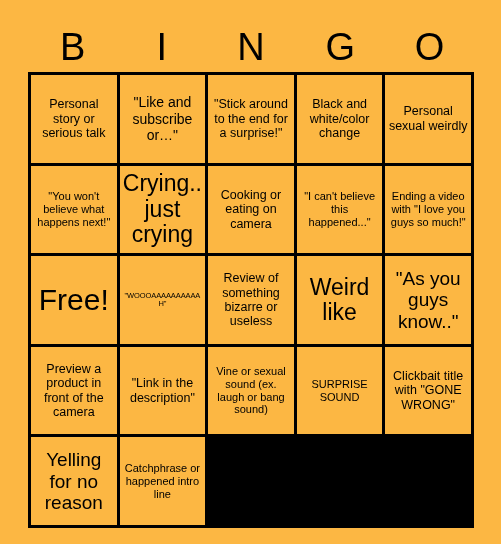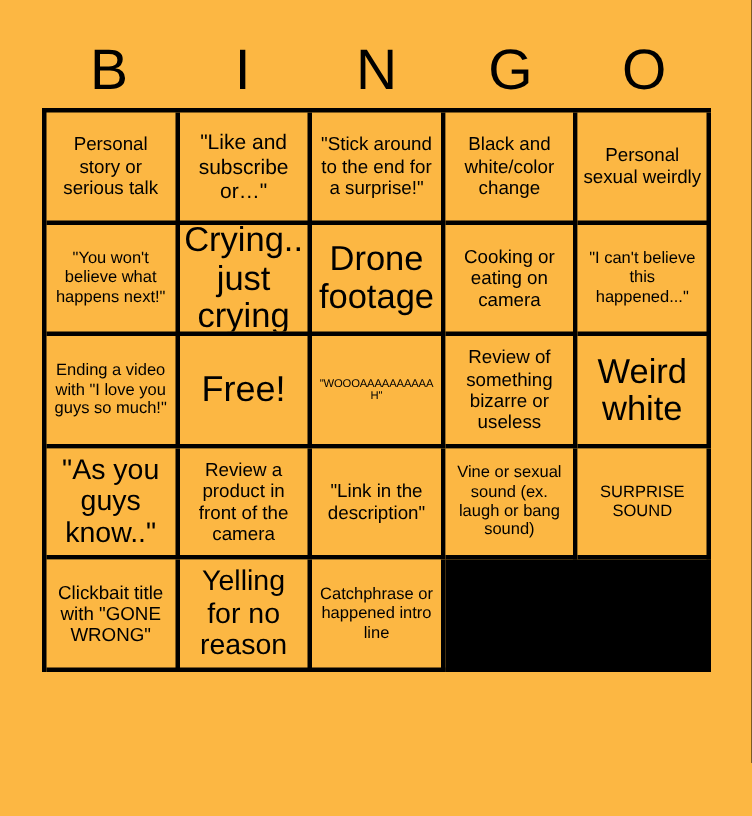--- a/index.html
+++ b/index.html
@@ -43,21 +43,21 @@
     font-weight: normal;
     letter-spacing: 0;
   }
 
   
   .grid {
     position: absolute;
     left: 28px;
     top: 72px;
     width: 446px;
-    height: 376px;
+    height: 456px;
     display: grid;
     grid-template-columns: repeat(5, 1fr);
     grid-template-rows: repeat(5, 1fr);
     border-top: 3px solid #000;
     border-left: 3px solid #000;
     box-sizing: border-box;
     background: #000;
   }
   .cell {
     border-right: 3px solid #000;
@@ -79,21 +79,21 @@
     white-space: pre-line;
   }
 
   
   .fs-xxs .cell-text { font-size: 7.5px;  line-height: 1.1; letter-spacing: -0.1px; }
   .fs-xs  .cell-text { font-size: 11px;   line-height: 1.15; }
   .fs-sm  .cell-text { font-size: 12.5px; line-height: 1.15; }
   .fs-md  .cell-text { font-size: 14px;   line-height: 1.18; }
   .fs-lg  .cell-text { font-size: 19px;   line-height: 1.12; }
   .fs-xl  .cell-text { font-size: 23px;   line-height: 1.1; text-align: center; }
-  .fs-xxl .cell-text { font-size: 24px;   line-height: 1.1; }
+  .fs-xxl .cell-text { font-size: 30px;   line-height: 1.1; }
 </style>
 </head>
 <body>
 
 <div class="card">
 
   <div class="header">
     <div class="header-letter">B</div>
     <div class="header-letter">I</div>
     <div class="header-letter">N</div>
@@ -116,49 +116,46 @@
       </div>
       <div class="cell fs-sm">
         <span class="cell-text">Personal sexual weirdly</span>
       </div>
       <div class="cell fs-xs">
         <span class="cell-text">"You won't believe what happens next!"</span>
       </div>
       <div class="cell fs-xl">
         <span class="cell-text">Crying.. just crying</span>
       </div>
-      <div class="cell fs-xl">
-        <span class="cell-text">Drone footage</span>
-      </div>
       <div class="cell fs-sm">
         <span class="cell-text">Cooking or eating on camera</span>
       </div>
       <div class="cell fs-xs">
         <span class="cell-text">"I can't believe this happened..."</span>
       </div>
       <div class="cell fs-xs">
         <span class="cell-text">Ending a video with "I love you guys so much!"</span>
       </div>
       <div class="cell fs-xxl">
         <span class="cell-text">Free!</span>
       </div>
       <div class="cell fs-xxs">
         <span class="cell-text">"WOOOAAAAAAAAAAH"</span>
       </div>
       <div class="cell fs-sm">
         <span class="cell-text">Review of something bizarre or useless</span>
       </div>
       <div class="cell fs-xl">
-        <span class="cell-text">Weird white</span>
+        <span class="cell-text">Weird like</span>
       </div>
       <div class="cell fs-lg">
         <span class="cell-text">"As you guys know.."</span>
       </div>
       <div class="cell fs-sm">
-        <span class="cell-text">Review a product in front of the camera</span>
+        <span class="cell-text">Preview a product in front of the camera</span>
       </div>
       <div class="cell fs-sm">
         <span class="cell-text">"Link in the description"</span>
       </div>
       <div class="cell fs-xs">
         <span class="cell-text">Vine or sexual sound (ex. laugh or bang sound)</span>
       </div>
       <div class="cell fs-xs">
         <span class="cell-text">SURPRISE SOUND</span>
       </div>

